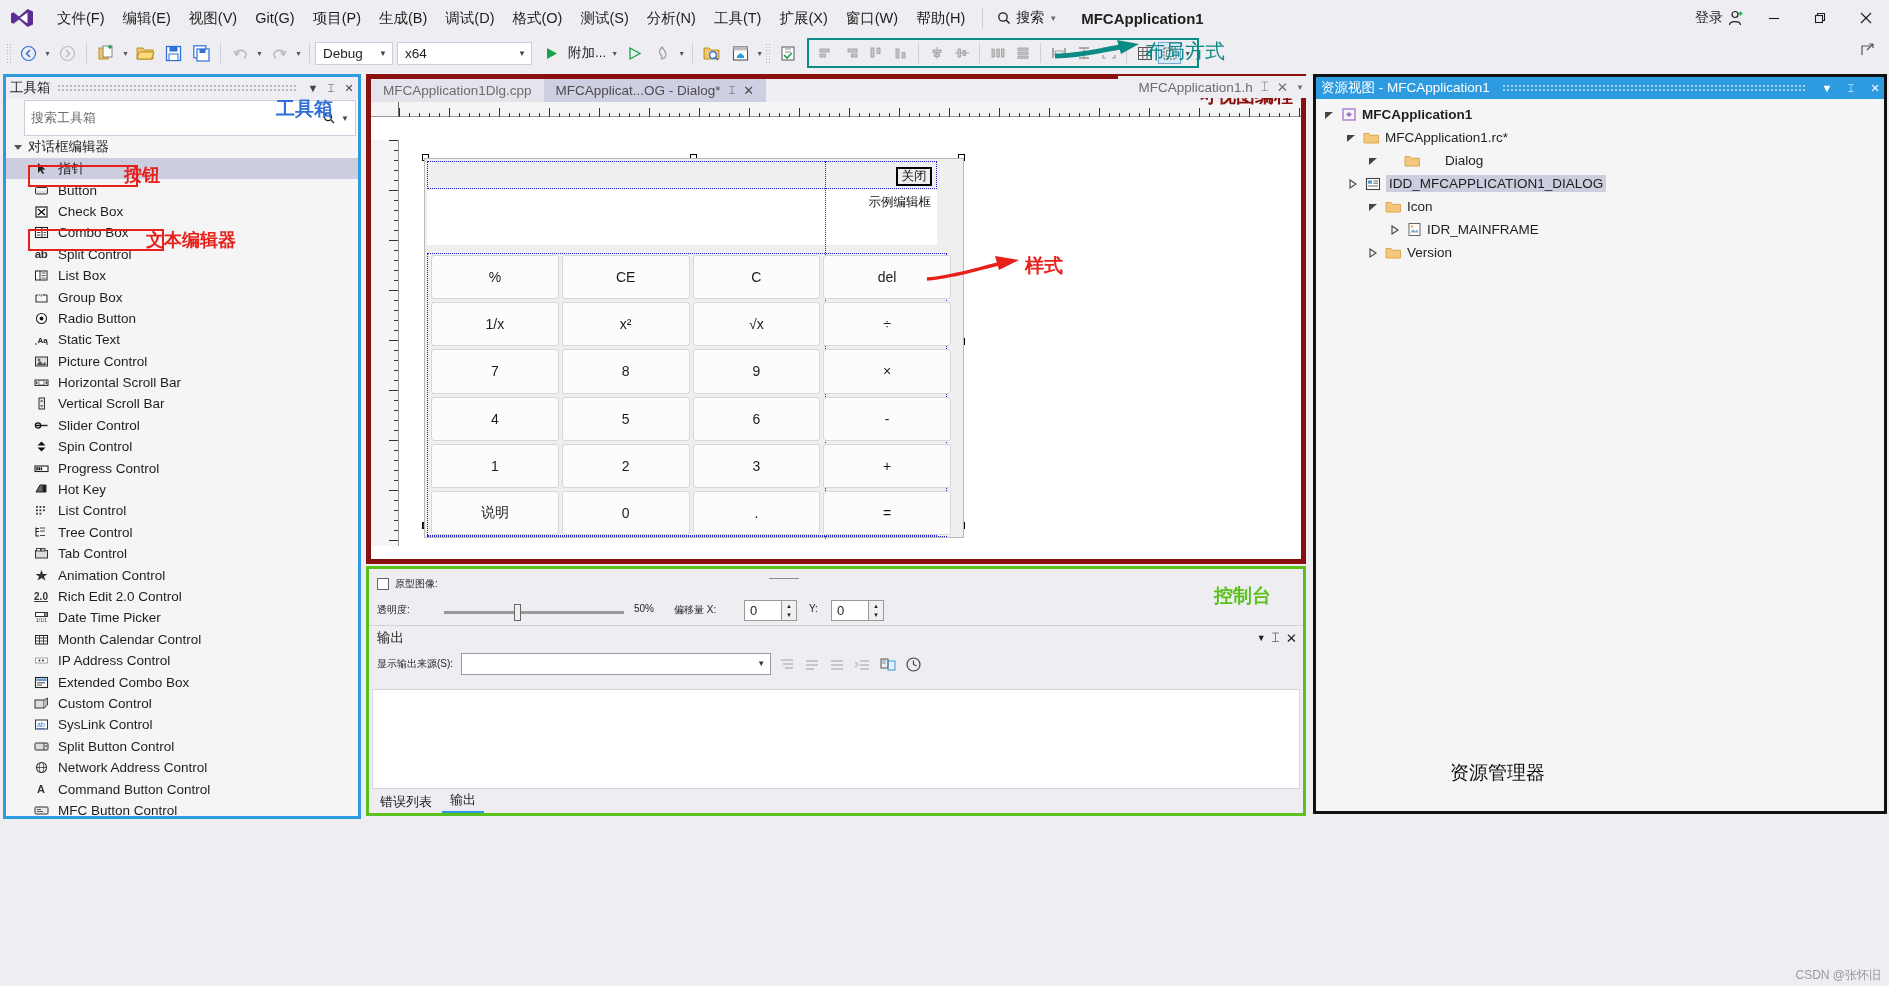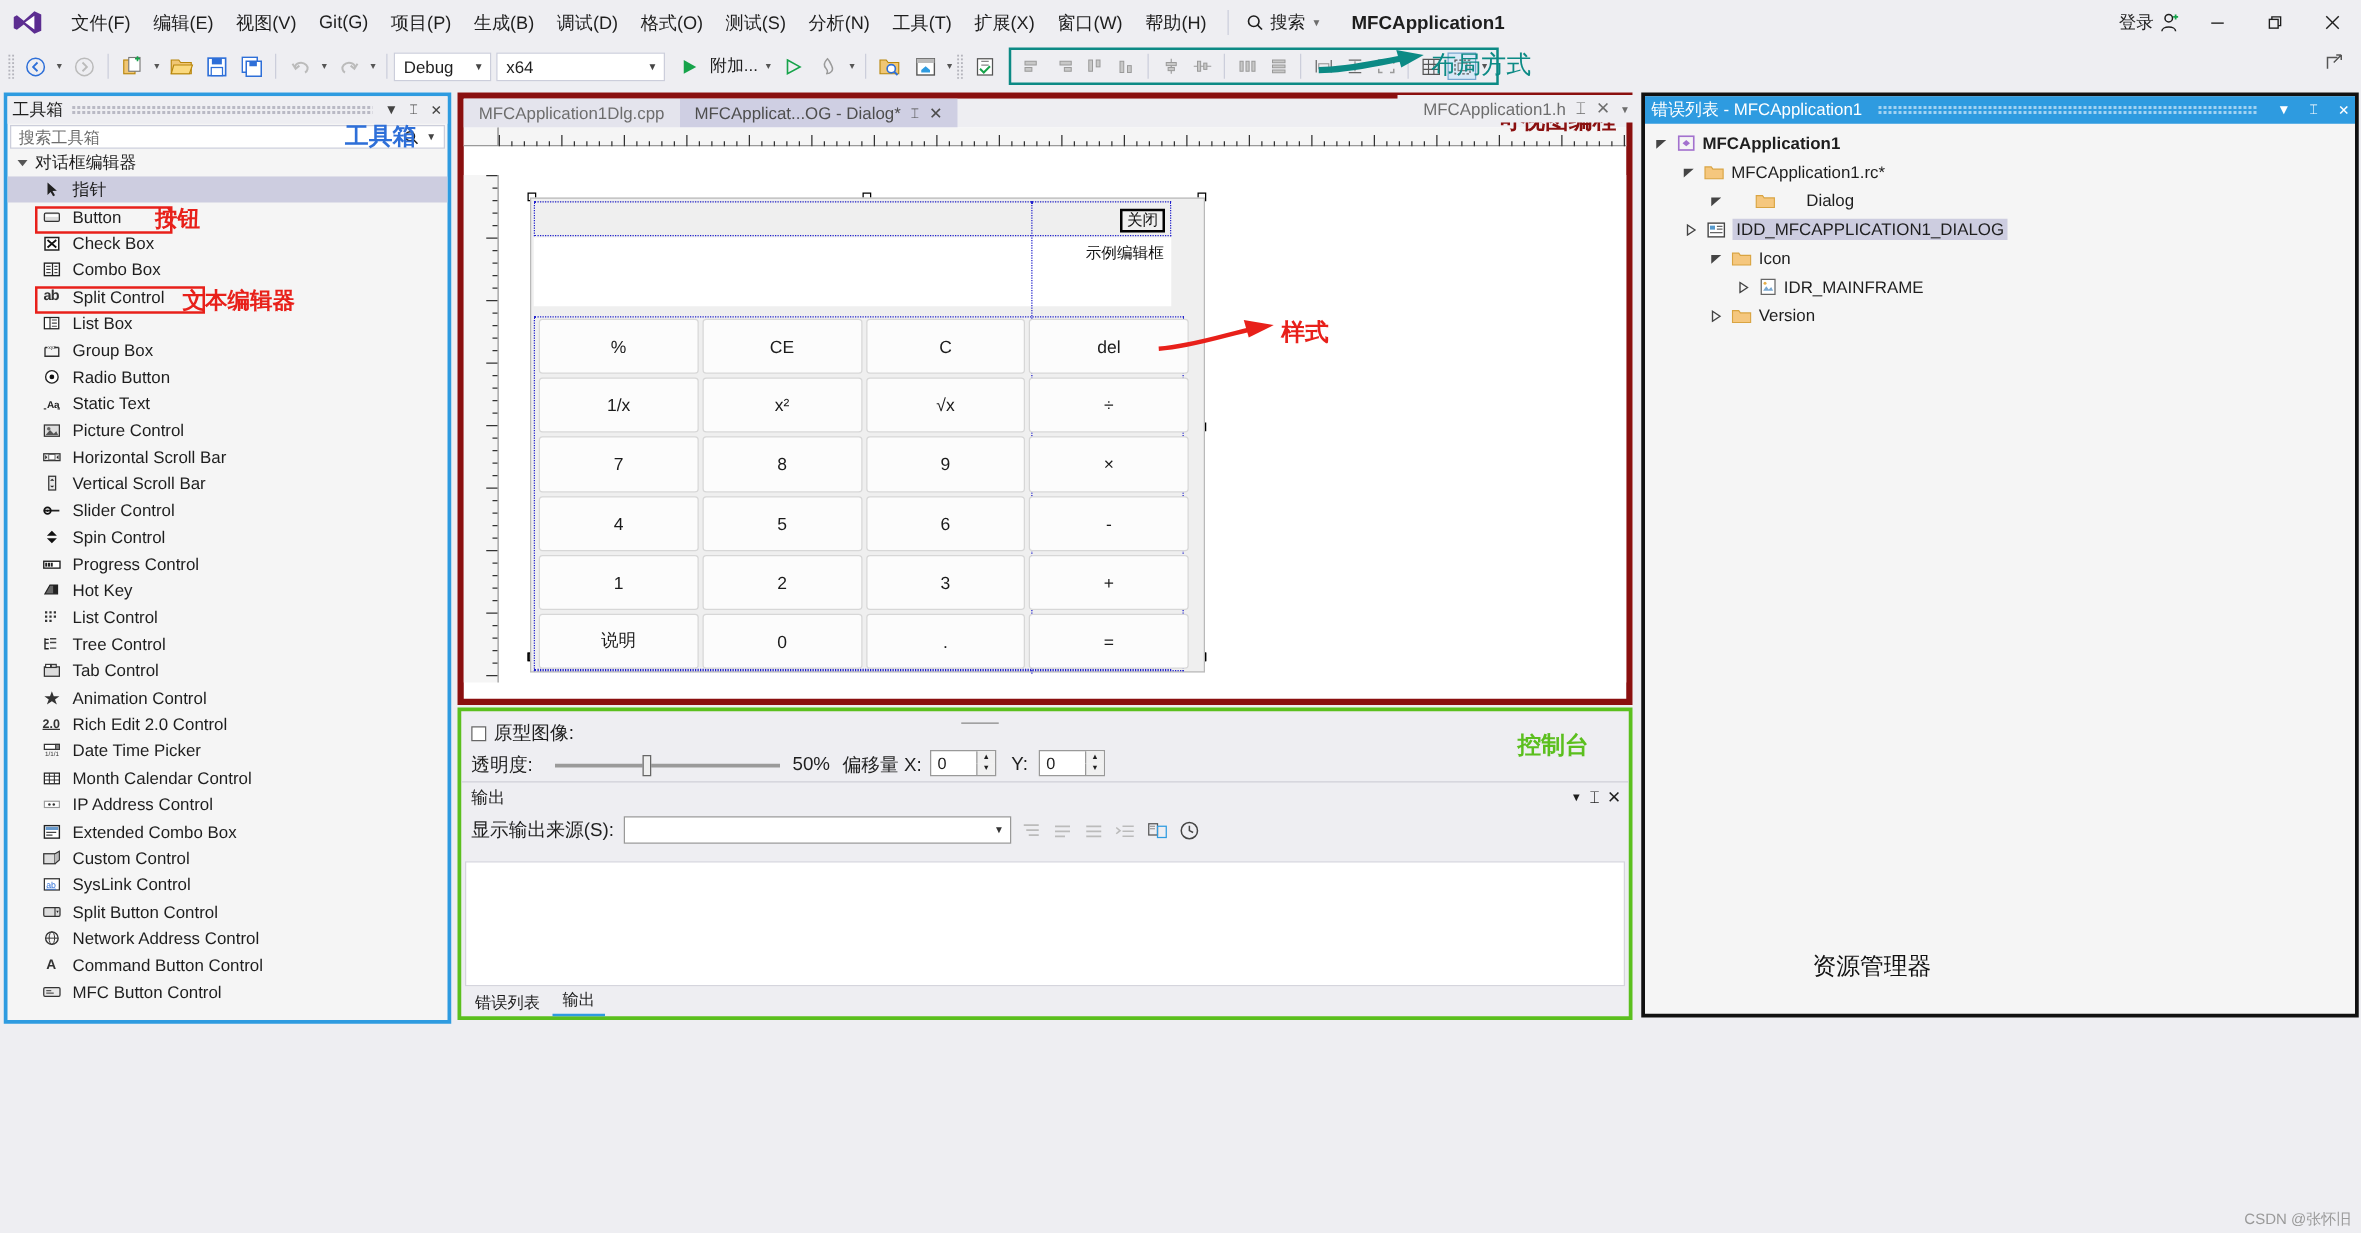--- a/index.html
+++ b/index.html
@@ -70,21 +70,21 @@
   }
   .tb-header {
     height:22px; display:flex; align-items:center; padding-left:4px;
     font-size:13.5px; color:#1e1e1e; background:#EEEEF2;
   }
   .tb-header .dots { flex:1; height:8px; margin:0 6px;
     background-image: radial-gradient(#b9b9c4 40%, transparent 41%);
     background-size:4px 4px; }
   .tb-hdr-btn { width:18px; text-align:center; font-size:11px; color:#444; }
   .tb-search {
-    height:19px; background:#fff; border:1px solid #CCCEDB; margin:1px 2px 0 2px;
+    height:36px; background:#fff; border:1px solid #CCCEDB; margin:1px 2px 0 18px;
     display:flex; align-items:center; padding-left:6px; font-size:13px; color:#6d6d6d;
     position:relative;
   }
   .tb-search .mag { position:absolute; right:20px; color:#444; }
   .tb-search .ca { position:absolute; right:6px; font-size:8px; color:#444; }
 
   .tb-group {
     height:22px; display:flex; align-items:center; gap:6px; padding-left:8px;
     font-size:13.5px;
   }
@@ -197,21 +197,21 @@
   .rv-row .lab.sel { background:#CDCDE0; padding:1px 3px; }
   .lbl-resmgr { position:absolute; left:1450px; top:760px; font-size:19px; color:#111; font-weight:500; }
 
   
   .bottom {
     position:absolute; left:366px; top:566px; width:940px; height:250px;
     border:3px solid #5BBF1E; background:#EEEEF2;
   }
   .proto-row { height:56px; position:relative; }
   .chk { width:12px; height:12px; border:1px solid #666; background:#fff; display:inline-block; vertical-align:-2px; }
-  .bp-text { font-size:15px; color:#1e1e1e; }
+  .bp-text { font-size:10px; color:#1e1e1e; }
   .slider-track { position:absolute; height:3px; background:#9a9a9a; top:8px; }
   .slider-thumb { position:absolute; width:7px; height:17px; background:#EFEFEF; border:1px solid #666; top:1px; }
   .spin-box {
     height:21px; border:1px solid #999; background:#fff; display:inline-flex; align-items:center;
     padding-left:5px; font-size:13px; position:relative;
   }
   .spin-btns { position:absolute; right:0; top:0; width:15px; height:19px;
     display:flex; flex-direction:column; }
   .spin-btns div { flex:1; border-left:1px solid #999; display:flex; align-items:center; justify-content:center; font-size:6px; background:#f0f0f0;}
 
@@ -1068,21 +1068,21 @@
   </div>
 
   <svg class="red-arrow" width="96" height="30">
     <path d="M2,24 C30,22 58,12 78,8" fill="none" stroke="#E8201A" stroke-width="3.5"></path>
     <path d="M94,5 L70,1 L74,15 Z" fill="#E8201A"></path>
   </svg>
   <div class="lbl-style">样式</div>
 
   <div class="resview">
     <div class="rv-header">
-      <span>错误列表 - MFCApplication1</span>
+      <span>资源视图 - MFCApplication1</span>
       <span class="dots"></span>
       <span class="rv-hb">▼</span>
       <span class="rv-hb">⌶</span>
       <span class="rv-hb">✕</span>
     </div>
     <div class="rv-tree" id="rv-tree">
         <div class="rv-row" style="padding-left: 8px;">
           <span style="width: 12px; display: inline-block;">
             <svg width="10" height="10" viewBox="0 0 10 10">
               <path d="M1,2 L9,2 L1,9 Z" fill="#444"></path>

